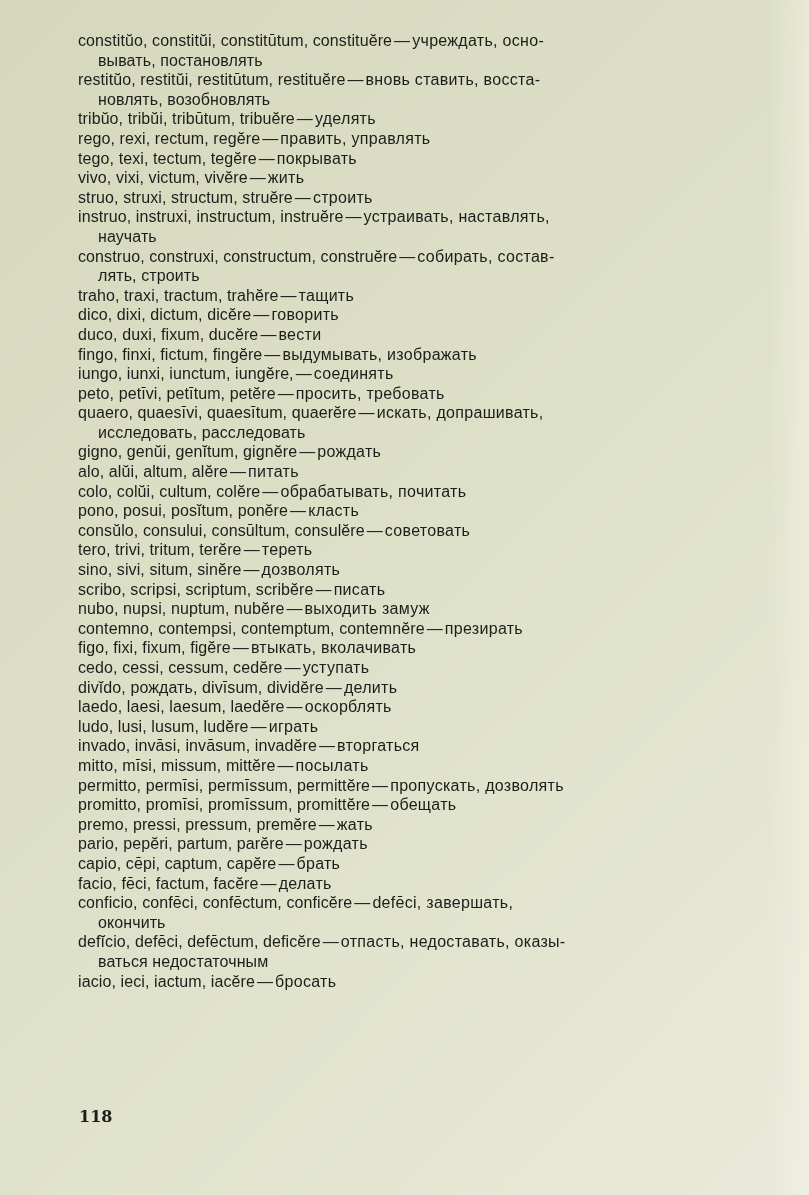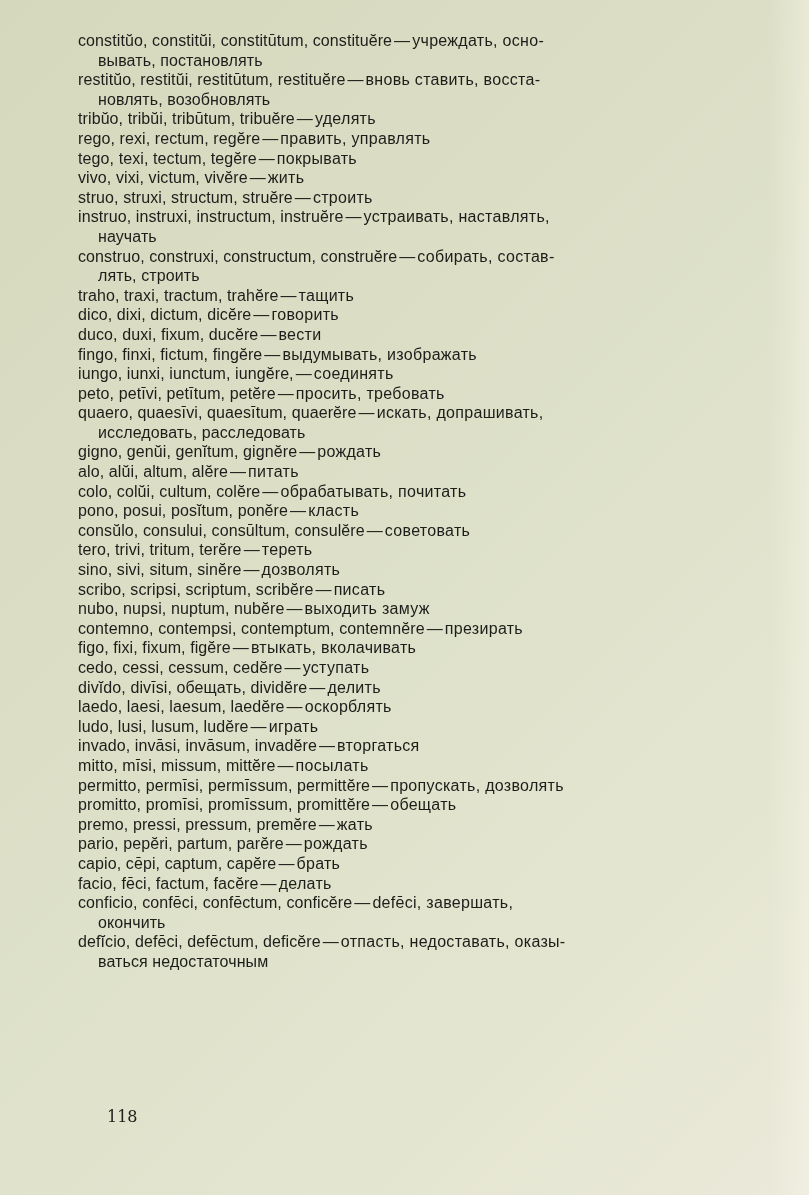--- a/index.html
+++ b/index.html
@@ -44,24 +44,23 @@
     }
     .justify {
       text-align: justify;
       text-align-last: left;
     }
     .page-number {
       position: absolute;
       left: 79px;
       top: 1107px;
       font-size: 16px;
-      font-weight: normal;
+      font-weight: bold;
       font-family: "DejaVu Serif", serif;
       color: #1d1d1a;
-      margin-left: 28px;
     }
     .shade-right {
       position: absolute;
       right: 0;
       top: 0;
       width: 40px;
       height: 1195px;
       background: linear-gradient(90deg, rgba(255,255,255,0) 0%, rgba(246,244,232,0.5) 100%);
       pointer-events: none;
     }
@@ -153,21 +152,21 @@
   <div class="entry">
     <span class="latin">contemno, contempsi, contemptum, contemnĕre</span><span class="dash">—</span><span class="ru">презирать</span>
   </div>
   <div class="entry">
     <span class="latin">figo, fixi, fixum, figĕre</span><span class="dash">—</span><span class="ru">втыкать, вколачивать</span>
   </div>
   <div class="entry">
     <span class="latin">cedo, cessi, cessum, cedĕre</span><span class="dash">—</span><span class="ru">уступать</span>
   </div>
   <div class="entry">
-    <span class="latin">divĭdo, divīsi, обещать, dividĕre</span><span class="dash">—</span><span class="ru">делить</span>
+    <span class="latin">divĭdo, рождать, divīsum, dividĕre</span><span class="dash">—</span><span class="ru">делить</span>
   </div>
   <div class="entry">
     <span class="latin">laedo, laesi, laesum, laedĕre</span><span class="dash">—</span><span class="ru">оскорблять</span>
   </div>
   <div class="entry">
     <span class="latin">ludo, lusi, lusum, ludĕre</span><span class="dash">—</span><span class="ru">играть</span>
   </div>
   <div class="entry">
     <span class="latin">invado, invāsi, invāsum, invadĕre</span><span class="dash">—</span><span class="ru">вторгаться</span>
   </div>
@@ -192,17 +191,20 @@
   <div class="entry">
     <span class="latin">facio, fēci, factum, facĕre</span><span class="dash">—</span><span class="ru">делать</span>
   </div>
   <div class="entry justify">
     <span class="latin">conficio, confēci, confēctum, conficĕre</span><span class="dash">—</span><span class="ru">defēci, завершать,</span>
     <span class="cont">окончить</span>
   </div>
   <div class="entry justify">
     <span class="latin">defĭcio, defēci, defēctum, deficĕre</span><span class="dash">—</span><span class="ru">отпасть, недоставать, оказы-</span>
     <span class="cont">ваться недостаточным</span>
+  </div>
+  <div class="entry">
+    <span class="latin">iacio, ieci, iactum, iacĕre</span><span class="dash">—</span><span class="ru">бросать</span>
   </div>
 </div>
 
 <div class="page-number">118</div>
 <div class="shade-right"></div>
 
 </body></html>

